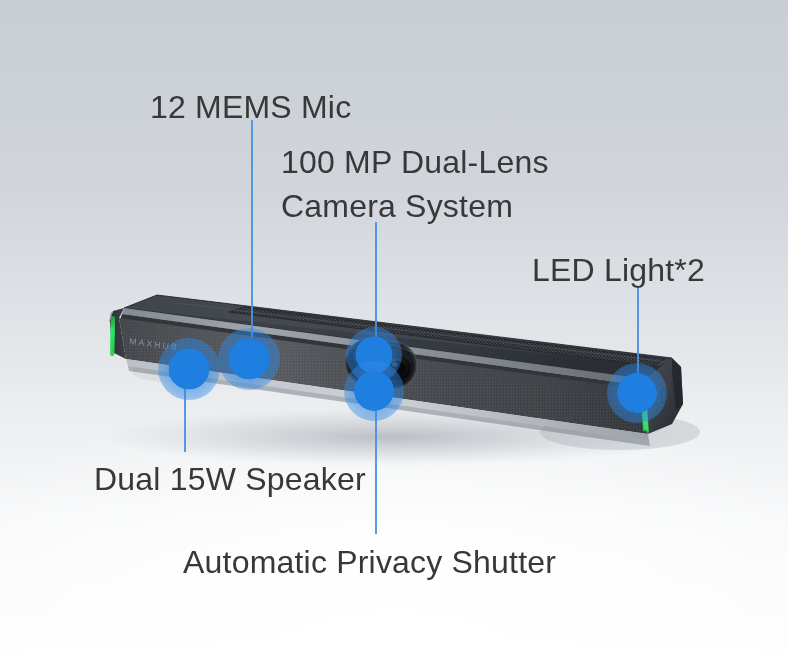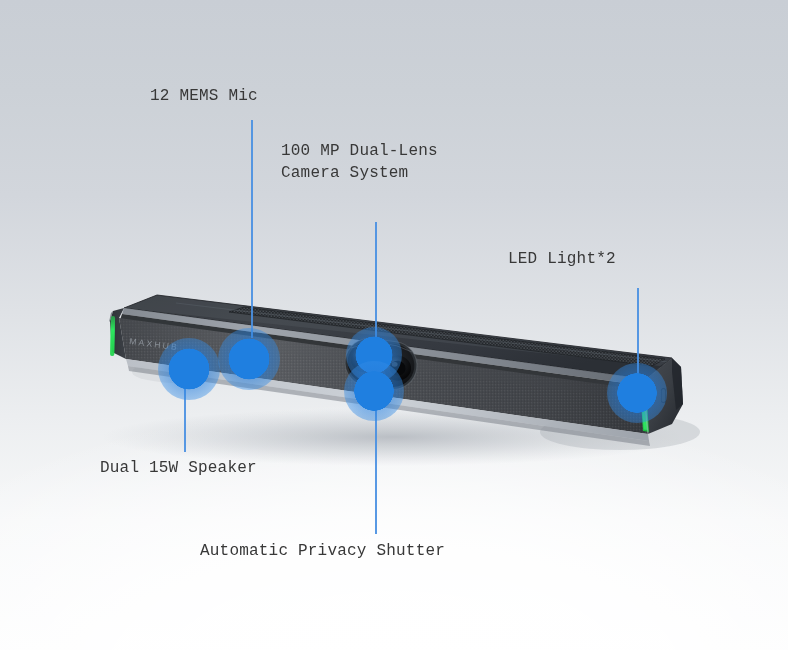--- a/index.html
+++ b/index.html
@@ -16,26 +16,25 @@
     font-family: "Liberation Sans", sans-serif;
     background:
       radial-gradient(ellipse 120% 70% at 50% 105%, rgba(255,255,255,1) 0%, rgba(255,255,255,0.85) 30%, rgba(255,255,255,0) 62%),
       linear-gradient(180deg, #c9ced5 0%, #ccd1d7 14%, #d2d6dc 30%, #dfe2e6 48%, #eceef0 64%, #f7f8f9 80%, #fcfcfd 100%);
   }
 
   
   .callout {
     position: absolute;
     color: #383838;
-    font-size: 16px;
+    font-size: 32px;
     font-weight: 400;
     letter-spacing: 0.2px;
     line-height: 1.38;
     white-space: pre-line;
-    font-family: Liberation Mono, monospace;
     -webkit-font-smoothing: antialiased;
   }
 
   
   .leader {
     position: absolute;
     width: 2px;
     background: #4a90e2;
     opacity: 0.92;
   }
@@ -240,19 +239,19 @@
   <div class="hotspot" style="left:218px; top:328px; width:62px; height:62px;"></div>
   <div class="hotspot" style="left:346px; top:327px; width:56px; height:56px;"></div>
   <div class="hotspot" style="left:344px; top:361px; width:60px; height:60px;"></div>
   <div class="hotspot" style="left:607px; top:363px; width:60px; height:60px;"></div>
 
   <div class="callout" style="left:150px; top:85px;">12 MEMS Mic</div>
 
   <div class="callout" style="left:281px; top:140px;">100 MP Dual-Lens
 Camera System</div>
 
-  <div class="callout" style="left:508px; top:248px;">LED Light*2</div>
-
-  <div class="callout" style="left:100px; top:457px;">Dual 15W Speaker</div>
-
-  <div class="callout" style="left:200px; top:540px;">Automatic Privacy Shutter</div>
+  <div class="callout" style="left:532px; top:248px;">LED Light*2</div>
+
+  <div class="callout" style="left:94px; top:457px;">Dual 15W Speaker</div>
+
+  <div class="callout" style="left:183px; top:540px;">Automatic Privacy Shutter</div>
 
 </div>
 
 </body></html>

